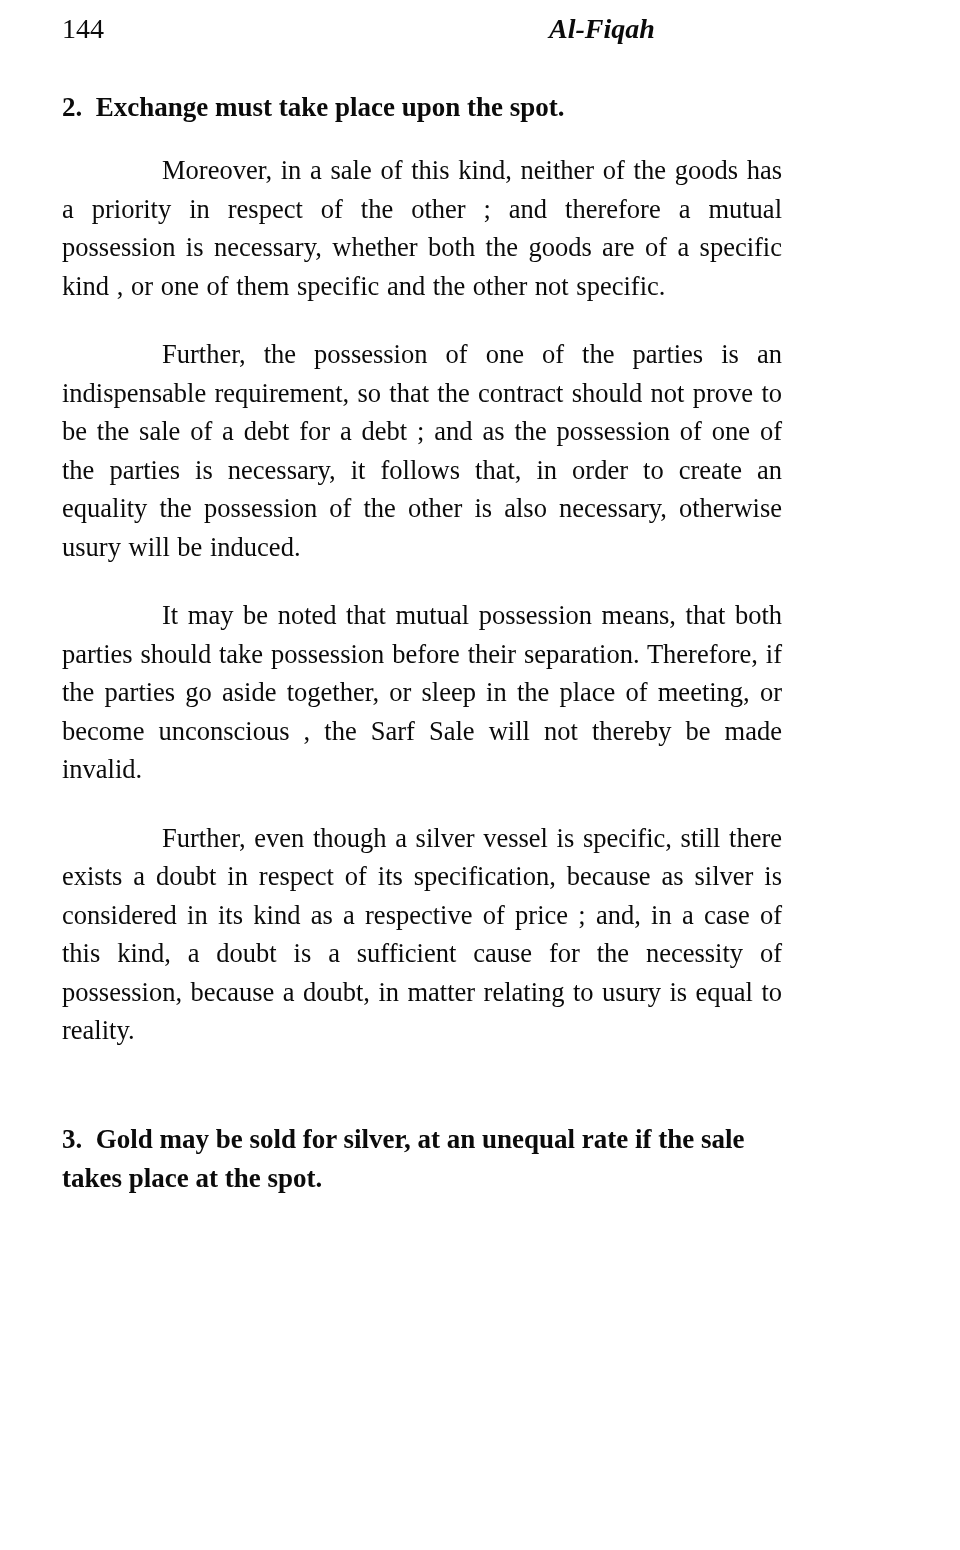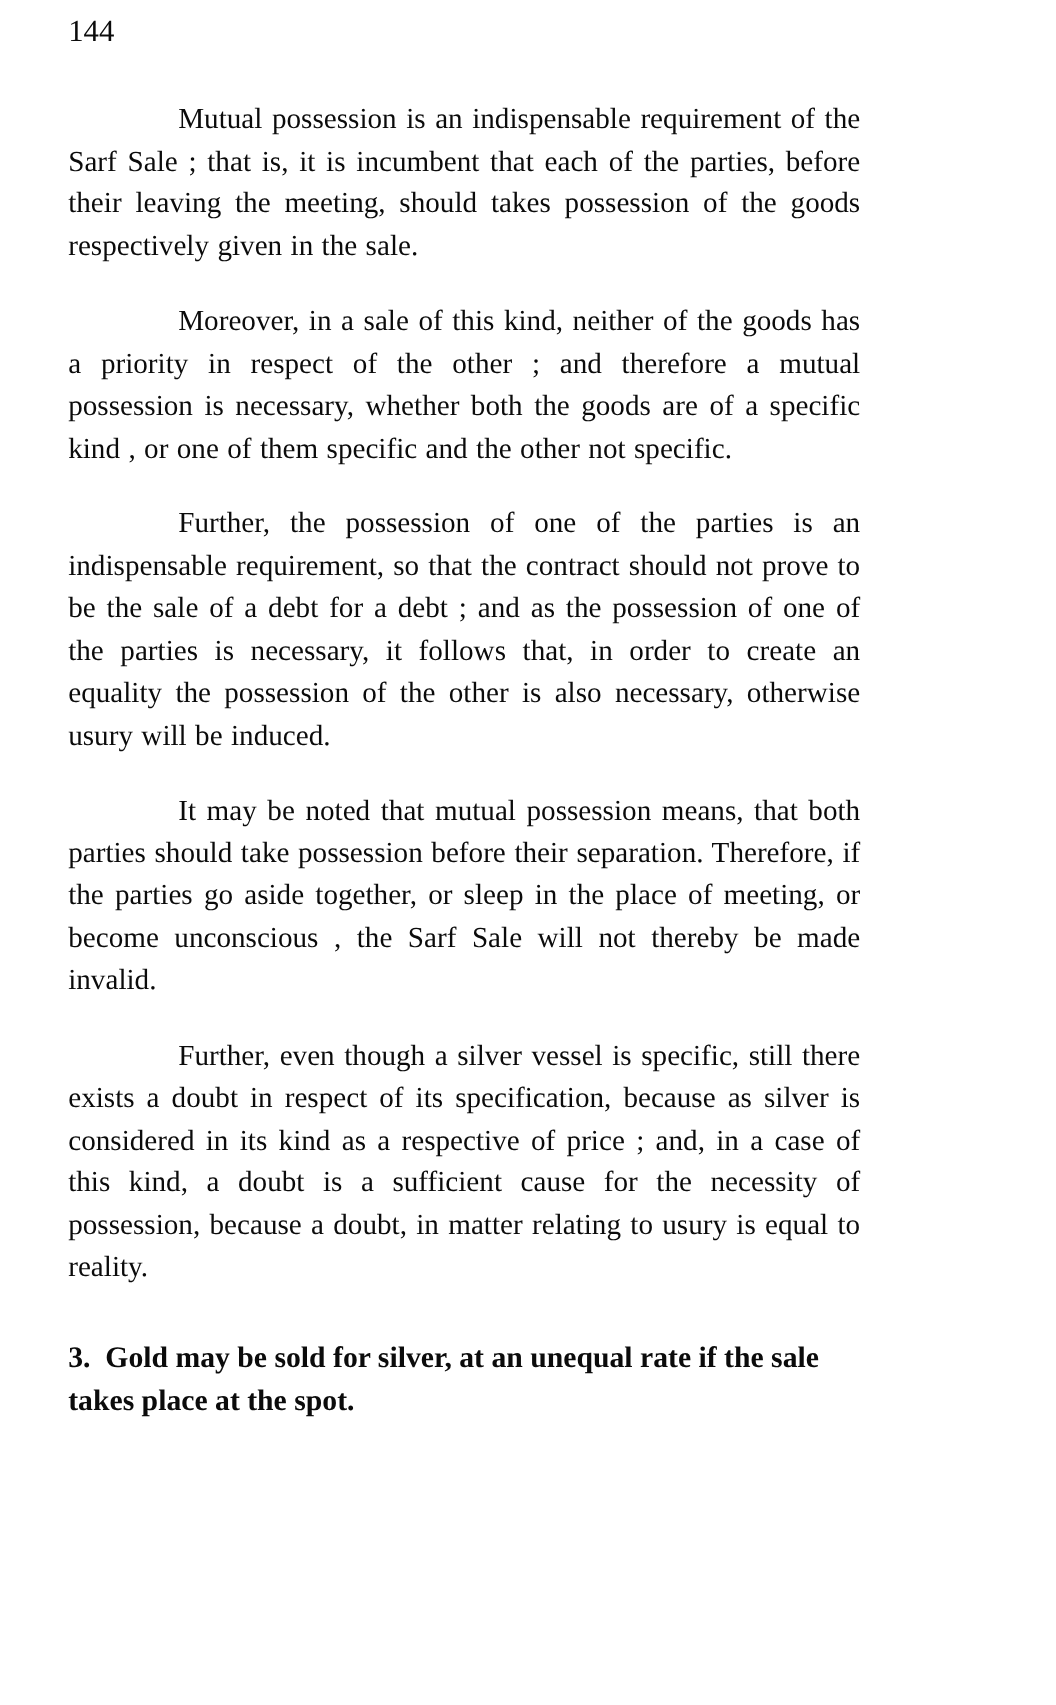--- a/index.html
+++ b/index.html
@@ -25,41 +25,42 @@
   .page-header .num  { flex: 1; text-align: left; }
   .page-header .title{ flex: 1; text-align: center; font-style: italic; font-weight: bold; }
   .page-header .vol  { flex: 1; text-align: right; }
   .section-heading {
     font-size: 27px;
     font-weight: bold;
     line-height: 39px;
     margin: 0 0 24px 0;
     white-space: pre-wrap;
   }
-  .section-heading.later { margin-top: 44px; }
+  .section-heading.later { margin-top: 70px; }
   p.body-par {
     font-size: 26.5px;
     line-height: 38.5px;
     text-align: justify;
     text-indent: 100px;
     margin-bottom: 30px;
     word-spacing: 1px;
   }
 </style>
 </head>
 <body>
 
 <div class="page">
 
   <div class="page-header">
     <span class="num">144</span>
+    <span class="title">Al-Fiqah</span>
   </div>
 
+  <h2 class="section-heading">2.  Exchange must take place upon the spot.</h2>
 
-  <p class="body-par">Mutual possession is an indispensable requirement of the Sarf Sale ; that is, it is incumbent that each of the parties, before their leaving the meeting, should takes possession of the goods respectively given in the sale.</p>
 
   <p class="body-par">Moreover, in a sale of this kind, neither of the goods has a priority in respect of the other ; and therefore a mutual possession is necessary, whether both the goods are of a specific kind , or one of them specific and the other not specific.</p>
 
   <p class="body-par">Further, the possession of one of the parties is an indispensable requirement, so that the contract should not prove to be the sale of a debt for a debt ; and as the possession of one of the parties is necessary, it follows that, in order to create an equality the possession of the other is also necessary, otherwise usury will be induced.</p>
 
   <p class="body-par">It may be noted that mutual possession means, that both parties should take possession before their separation. Therefore, if the parties go aside together, or sleep in the place of meeting, or become unconscious , the Sarf Sale will not thereby be made invalid.</p>
 
   <p class="body-par">Further, even though a silver vessel is specific, still there exists a doubt in respect of its specification, because as silver is considered in its kind as a respective of price ; and, in a case of this kind, a doubt is a sufficient cause for the necessity of possession, because a doubt, in matter relating to usury is equal to reality.</p>
 
   <h2 class="section-heading later">3.  Gold may be sold for silver, at an unequal rate if the sale takes place at the spot.</h2>

